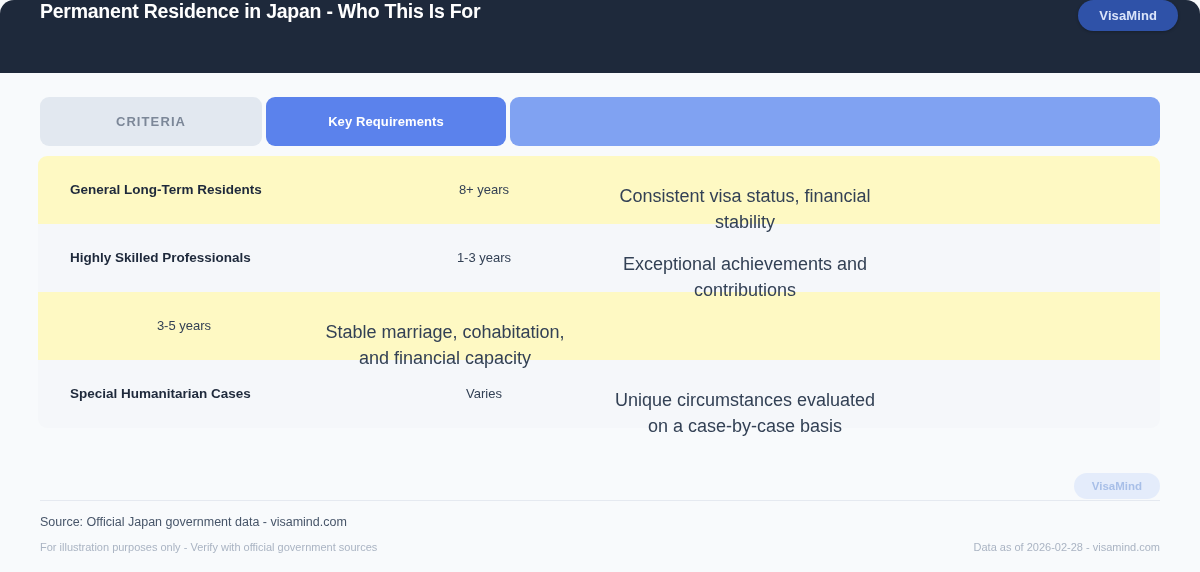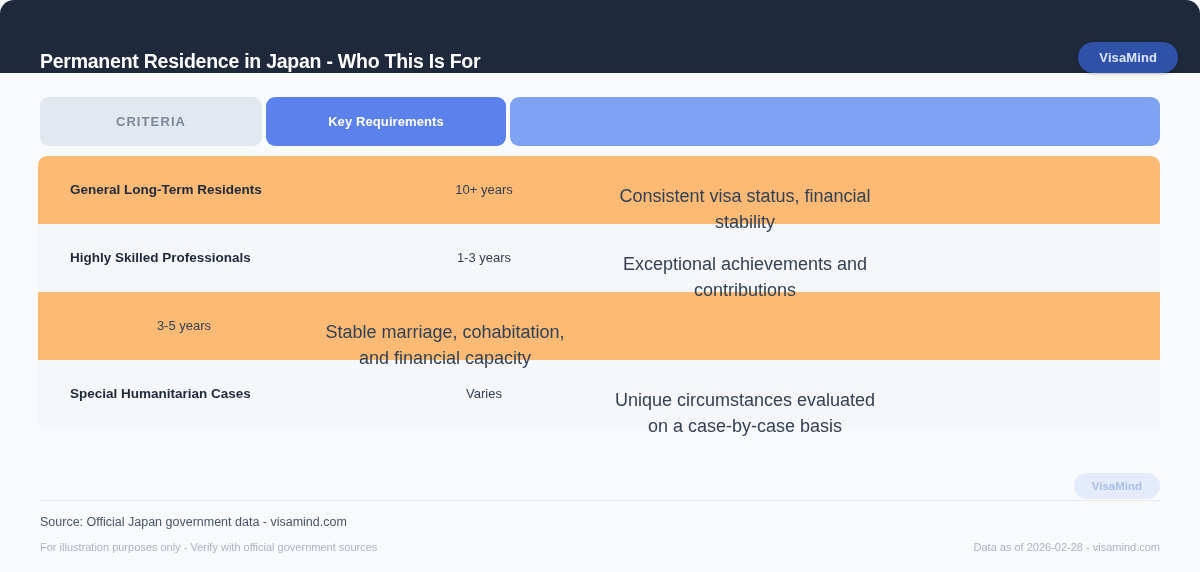--- a/index.html
+++ b/index.html
@@ -26,21 +26,21 @@
 
   
   .header {
     position: absolute;
     top: 0; left: 0;
     width: 1200px;
     height: 73px;
     background: #1e293b;
     border-radius: 14px 14px 0 0;
     display: flex;
-    align-items: flex-end;
+    align-items: flex-start;
     justify-content: space-between;
     padding: 0 22px 0 40px;
     z-index: 5;
   }
 
   .header-title {
     color: #ffffff;
     font-size: 19.5px;
     font-weight: bold;
     letter-spacing: -0.25px;
@@ -140,21 +140,21 @@
     z-index: 1;
   }
 
   .row {
     display: flex;
     align-items: center;
     height: 68px;
     padding: 0 16px;
   }
 
-  .row.odd  { background: #fdba74; }
+  .row.odd  { background: #fef9c3; }
   .row.even { background: #f5f7fa; justify-content: flex-end; }
 
   .row.first { border-radius: 9px 9px 0 0; }
   .row.last  { border-radius: 0 0 9px 9px; }
 
   .cell-criteria {
     width: 300px;
     padding-left: 16px;
     font-size: 13.5px;
     font-weight: bold;
@@ -254,21 +254,21 @@
     <div class="col-head-row">
       <div class="col-head criteria">CRITERIA</div>
       <div class="col-head c3">Key Requirements</div>
       <div class="col-head c4"></div>
     </div>
 
     <div class="rows">
 
       <div class="row odd first">
         <div class="cell-criteria">General Long-Term Residents</div>
-        <div class="cell-timeline">10+ years</div>
+        <div class="cell-timeline">8+ years</div>
         <div class="cell-req">Consistent visa status, financial stability</div>
         <div class="cell-extra"></div>
       </div>
 
       <div class="row even">
         <div class="cell-criteria">Highly Skilled Professionals</div>
         <div class="cell-timeline">1-3 years</div>
         <div class="cell-req">Exceptional achievements and contributions</div>
         <div class="cell-extra"></div>
       </div>

